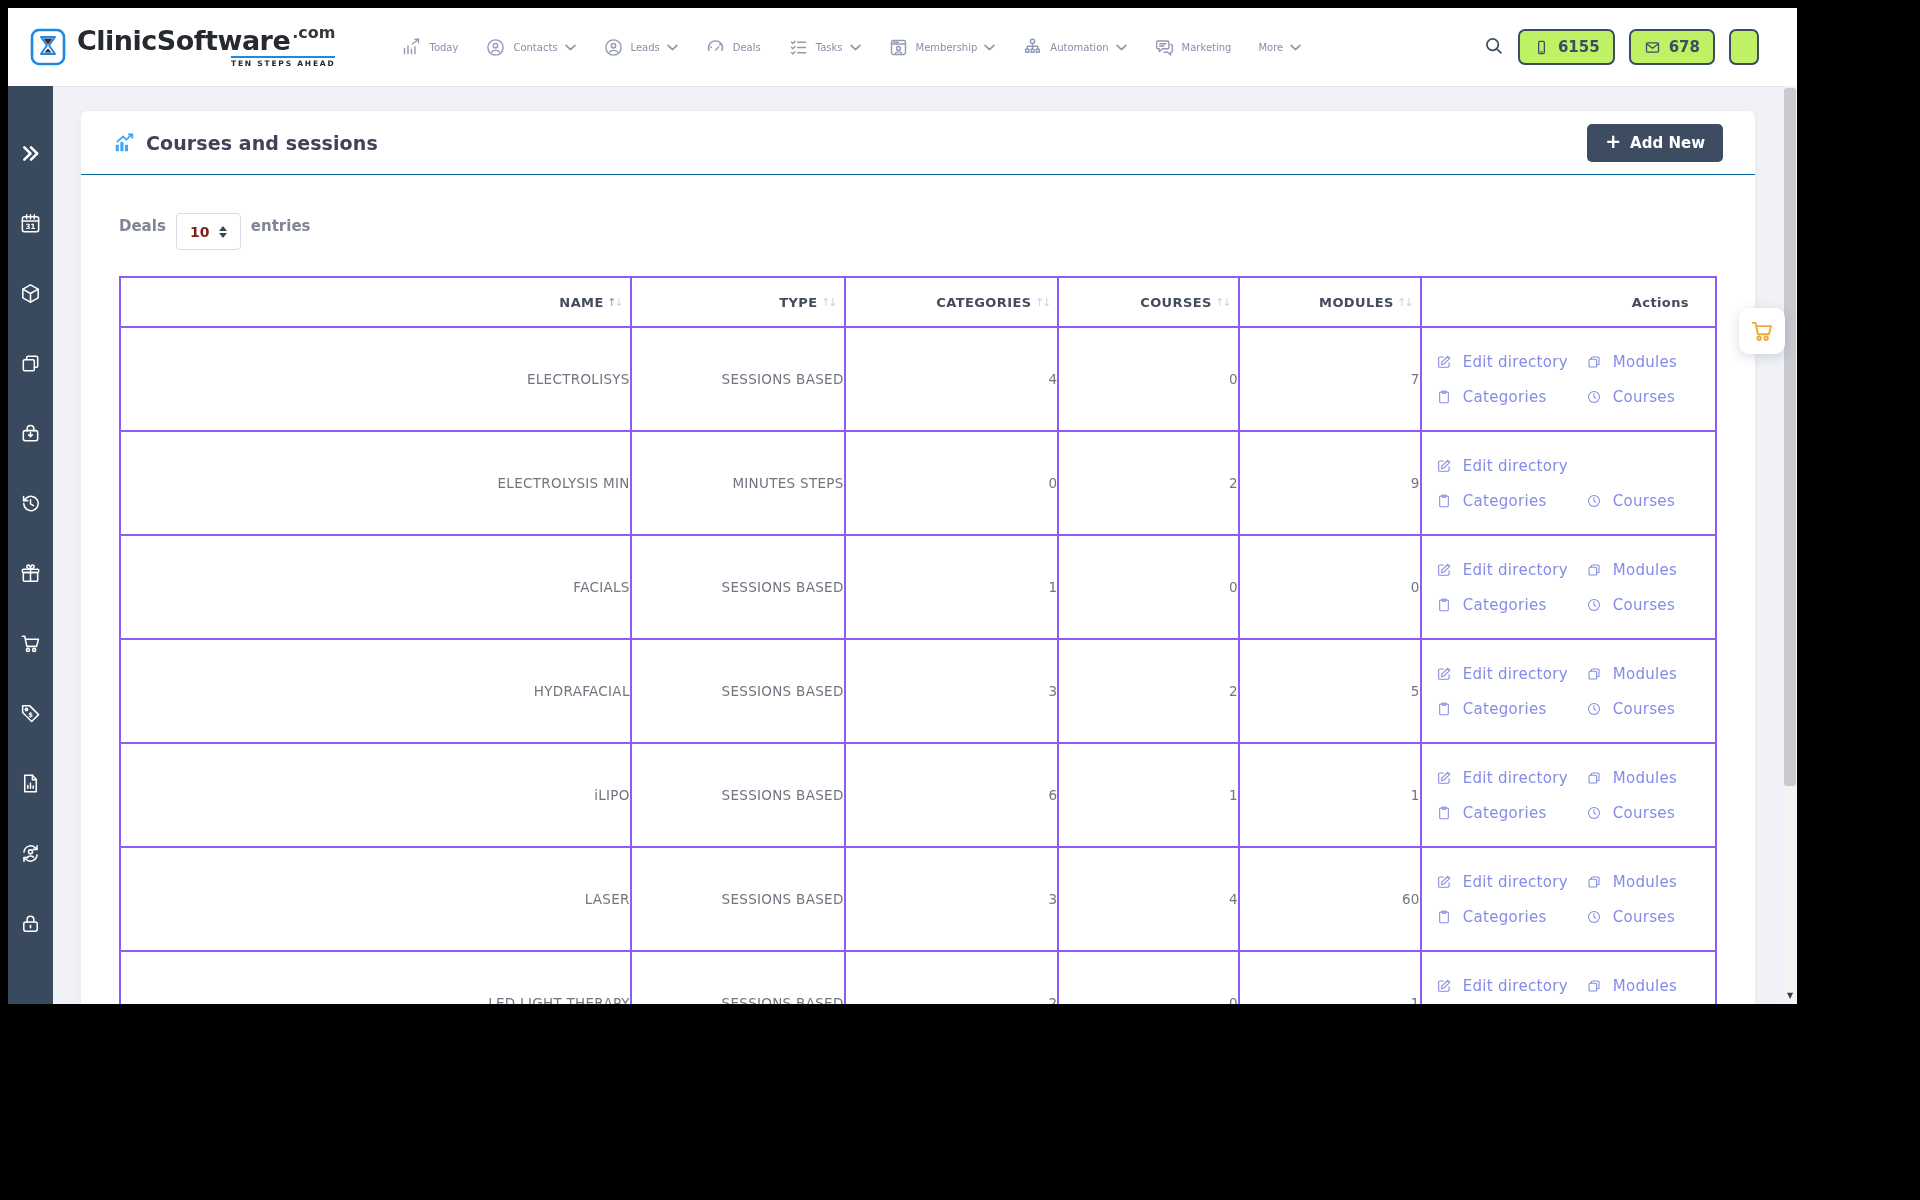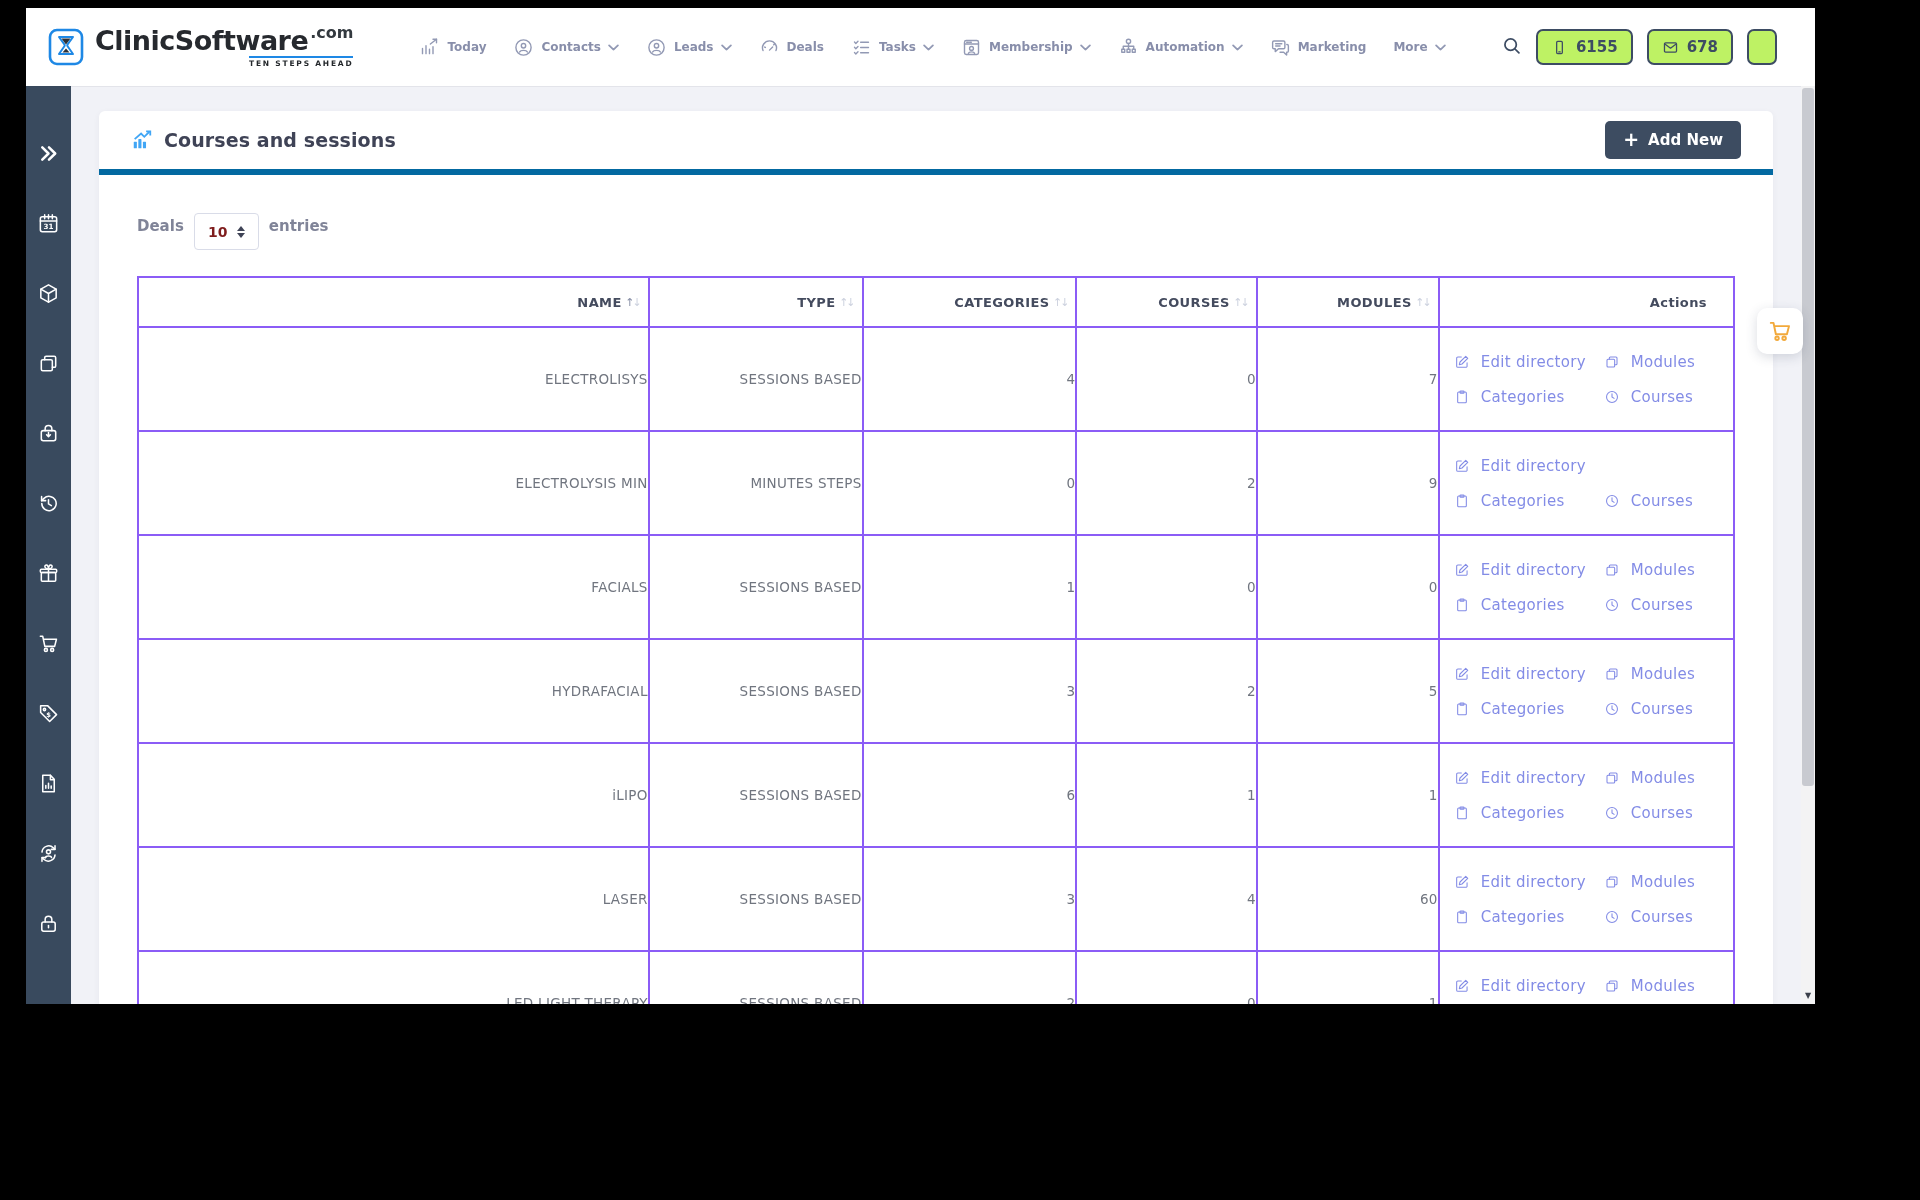--- a/index.html
+++ b/index.html
@@ -1,46 +1,46 @@
 <!DOCTYPE html>
 <html><head>
 <meta charset="utf-8">
 <style>
   * { margin:0; padding:0; box-sizing:border-box; }
   html,body { width:1920px; height:1200px; background:#000; font-family:"DejaVu Sans","Liberation Sans",sans-serif; overflow:hidden; }
 
-  .app { position:absolute; left:26px; top:8px; width:1789px; height:996px; background:#f1f2f7; overflow:hidden; }
+  .app { position:absolute; left:8px; top:8px; width:1789px; height:996px; background:#f1f2f7; overflow:hidden; }
 
   
   .navbar { position:absolute; left:0; top:0; right:0; height:78px; background:#fff; display:flex; align-items:center; padding:0 24px 0 20px; box-shadow:0 1px 0 rgba(40,50,70,.07); z-index:20; }
   .logo { display:flex; align-items:center; gap:9px; }
   .logo-text { display:flex; flex-direction:column; line-height:1; }
   .brand-line { display:flex; align-items:flex-start; }
   .brand { font-size:27px; font-weight:600; color:#26292e; letter-spacing:-0.5px; }
   .tld { font-size:16px; font-weight:600; color:#33393f; margin-left:2px; margin-top:-2px; }
   .tagline { align-self:flex-end; font-size:7.5px; font-weight:700; letter-spacing:1.8px; color:#23272b; border-top:2.5px solid #1e88e5; padding-top:2px; margin-top:2px; }
   .nav-items { display:flex; align-items:center; gap:27px; margin-left:66px; }
-  .nav-item { display:flex; align-items:center; gap:7px; color:#888eaa; font-size:12px; font-weight:700; cursor:pointer; white-space:nowrap; }
+  .nav-item { display:flex; align-items:center; gap:7px; color:#888eaa; font-size:10px; font-weight:400; cursor:pointer; white-space:nowrap; }
   .nav-item svg.ni { width:21px; height:21px; stroke:#9299b4; }
   .chev { width:11px; height:7px; stroke:#9299b4; }
   svg.line { fill:none; stroke-linecap:round; stroke-linejoin:round; stroke-width:1.6; }
   .nav-right { margin-left:auto; display:flex; align-items:center; gap:14px; padding-right:14px; }
   .search-btn svg { width:21px; height:21px; stroke:#3d4c63; stroke-width:2; }
   .counter { display:flex; align-items:center; gap:8px; height:36px; padding:0 13px; border:2px solid #3d4c63; border-radius:7px; color:#3d4c63; font-size:15px; font-weight:600; background:#bef264; cursor:pointer; }
   .counter svg { width:17px; height:17px; stroke:#3d4c63; stroke-width:1.8; }
 
   
   .sidebar { position:absolute; left:0; top:78px; bottom:0; width:45px; background:#394a5e; display:flex; flex-direction:column; align-items:center; padding-top:56px; gap:48px; z-index:10; }
   .side-item { width:24px; height:22px; display:flex; align-items:center; justify-content:center; cursor:pointer; }
   .side-item svg { width:23px; height:23px; stroke:#fff; stroke-width:1.6; fill:none; stroke-linecap:round; stroke-linejoin:round; }
 
   
   .main { position:absolute; left:45px; top:78px; right:14px; bottom:0; overflow:hidden; }
   .card { margin:25px 28px 0 28px; background:#fff; border-radius:6px; box-shadow:0 2px 6px rgba(60,70,90,.06); min-height:1100px; }
-  .card-head { height:64px; display:flex; align-items:center; padding:0 32px; border-bottom:6px solid #0369a1; }
+  .card-head { height:64px; display:flex; align-items:center; padding:0 32px; border-bottom:1px solid #0369a1; }
   .card-title-wrap { display:flex; align-items:center; gap:11px; }
   .card-title { font-size:19px; font-weight:600; color:#3f4356; letter-spacing:0.1px; }
   .title-icon { width:22px; height:22px; }
   .addnew { margin-left:auto; height:38px; padding:0 18px; background:#3d4c61; color:#fff; border:none; border-radius:5px; font-size:15px; font-weight:600; display:flex; align-items:center; gap:9px; cursor:pointer; font-family:inherit; }
   .addnew .plus { font-size:19px; font-weight:700; line-height:1; margin-top:-2px; }
   .card-body { padding:0 38px 40px 38px; }
   .show-row { margin-top:26px; display:flex; align-items:center; gap:10px; color:#808498; font-size:15px; font-weight:600; }
   .page-select { width:65px; height:37px; border:1px solid #d9dce8; border-radius:4px; display:flex; align-items:center; justify-content:center; gap:9px; color:#7f1d1d; font-size:14px; font-weight:600; cursor:pointer; background:#fff;margin-top:12px; }
   .stepper { display:flex; flex-direction:column; gap:2px; }
   .stepper i { display:block; width:0; height:0; border-left:4px solid transparent; border-right:4px solid transparent; }

